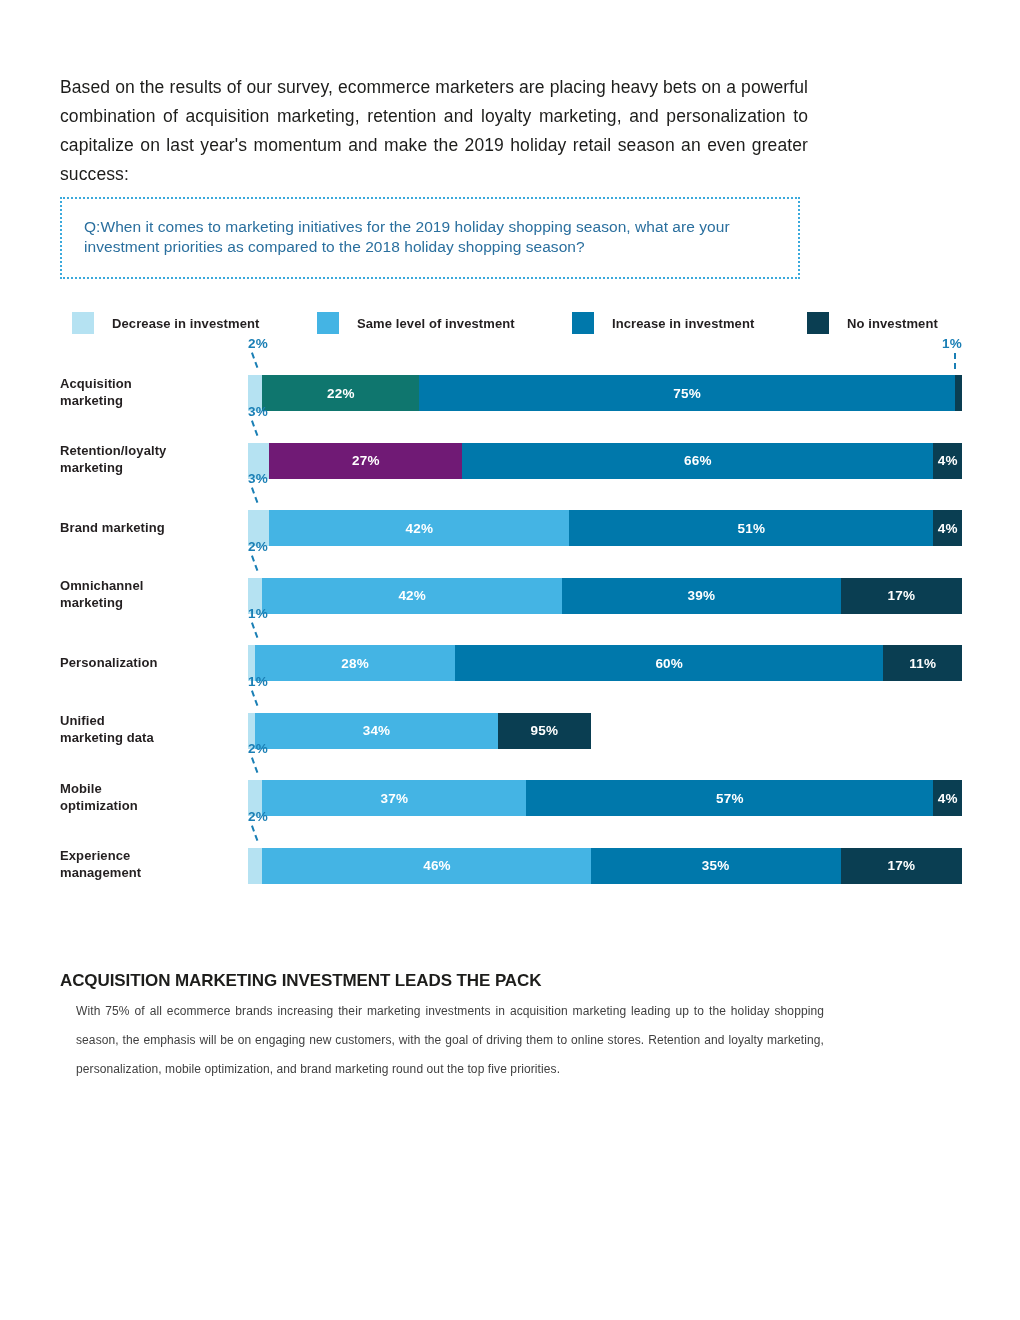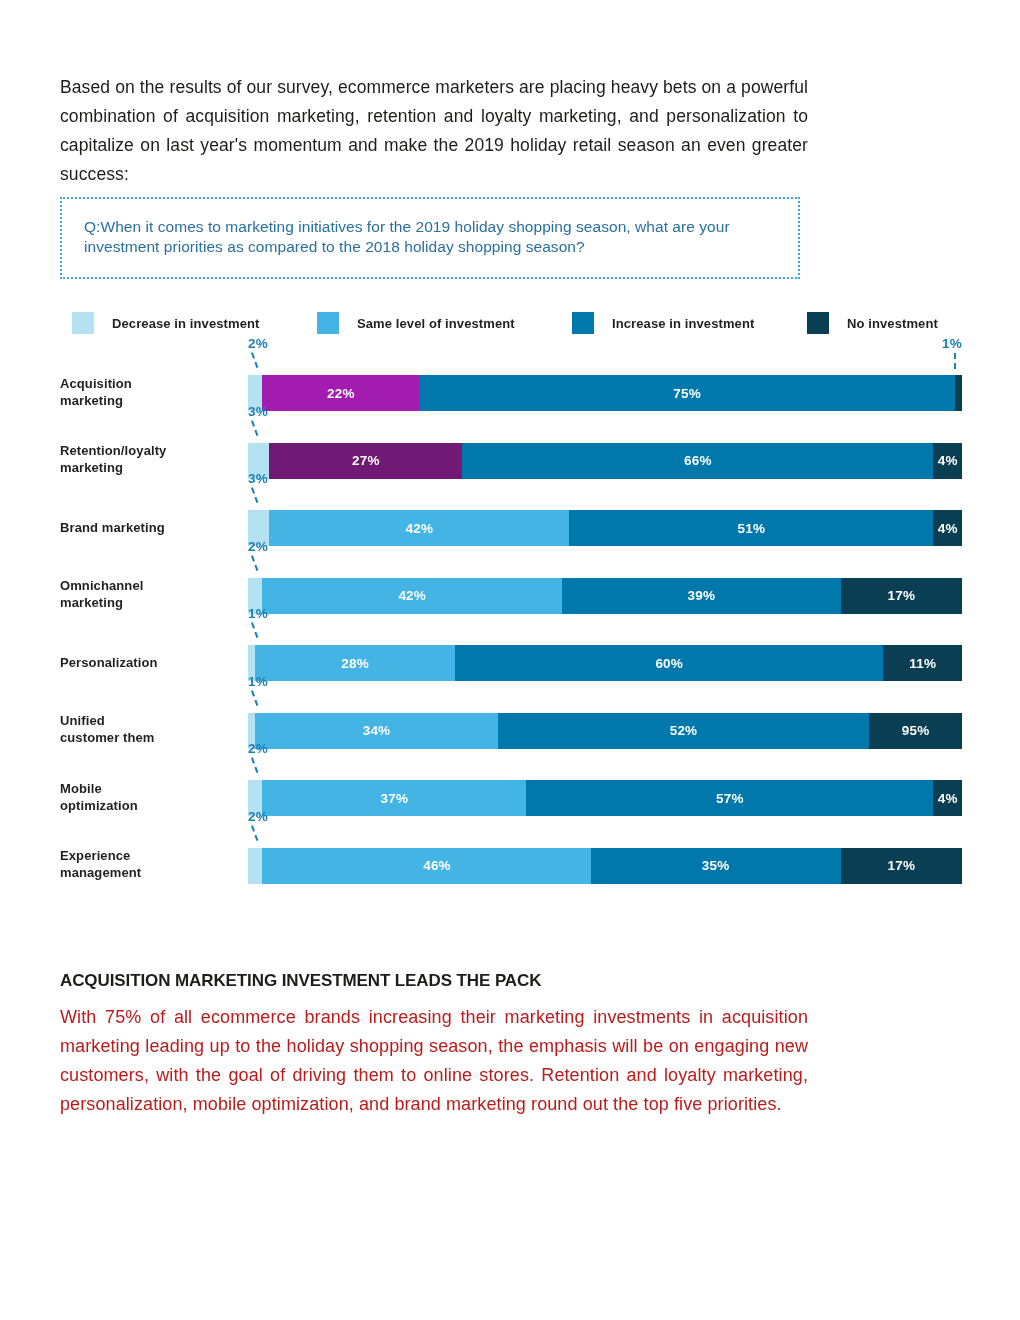--- a/index.html
+++ b/index.html
@@ -167,28 +167,28 @@
     position: absolute;
     left: 60px;
     top: 957px;
     font-size: 17px;
     font-weight: bold;
     letter-spacing: -0.1px;
     color: #1d1d1b;
   }
   .body-copy {
     position: absolute;
-    left: 60px;
+    left: 76px;
     top: 985px;
     width: 748px;
-    font-size: 18px;
+    font-size: 12px;
     line-height: 29px;
     letter-spacing: 0.1px;
     text-align: justify;
-    color: #b91c1c;
+    color: #404040;
   }
 
   
   .footer {
     position: absolute;
     left: 0;
     top: 1236px;
     width: 1020px;
     height: 60px;
   }
@@ -222,21 +222,21 @@
 </div>
 
 <div class="chart" id="chart">
     <div class="row">
       <div class="row-label">
         <div>Acquisition</div>
         <div>marketing</div>
       </div>
       <div class="bar">
         <div class="seg" style="background: rgb(181, 226, 242); flex: 0 0 2%;"></div>
-        <div class="seg" style="background: #a21caf; flex: 0 0 22%; text-align: center;">
+        <div class="seg" style="background: #0f766e; flex: 0 0 22%; text-align: center;">
           <span class="seg-val">22%</span>
         </div>
         <div class="seg" style="background: rgb(0, 120, 171); flex: 0 0 75%;">
           <span class="seg-val">75%</span>
         </div>
         <div class="seg" style="background: rgb(10, 62, 82); flex: 0 0 1%;"></div>
       </div>
       <div class="callout-left"><span>2%</span><span class="lead"></span></div>
       <div class="callout-right"><span>1%</span><span class="lead"></span></div>
     </div>
@@ -310,30 +310,27 @@
         </div>
         <div class="seg" style="background: rgb(10, 62, 82); flex: 0 0 11%;">
           <span class="seg-val">11%</span>
         </div>
       </div>
       <div class="callout-left"><span>1%</span><span class="lead"></span></div>
     </div>
     <div class="row">
       <div class="row-label">
         <div>Unified</div>
-        <div>customer them</div>
+        <div>marketing data</div>
       </div>
       <div class="bar">
         <div class="seg" style="background: rgb(181, 226, 242); flex: 0 0 1%;"></div>
         <div class="seg" style="background: rgb(68, 180, 228); flex: 0 0 34%;">
           <span class="seg-val">34%</span>
         </div>
-        <div class="seg" style="background: rgb(0, 120, 171); flex: 0 0 52%;">
-          <span class="seg-val">52%</span>
-        </div>
         <div class="seg" style="background: rgb(10, 62, 82); flex: 0 0 13%;">
           <span class="seg-val">95%</span>
         </div>
       </div>
       <div class="callout-left"><span>1%</span><span class="lead"></span></div>
     </div>
     <div class="row">
       <div class="row-label">
         <div>Mobile</div>
         <div>optimization</div>

